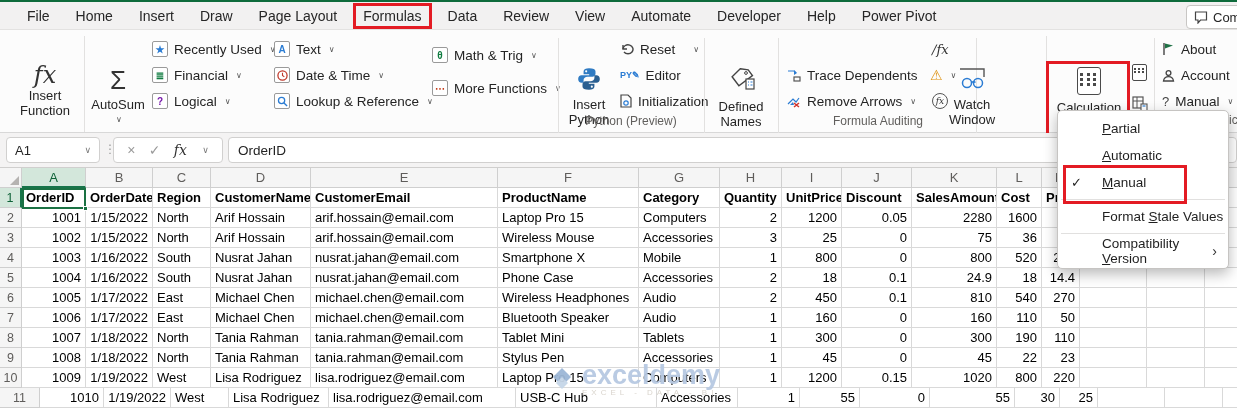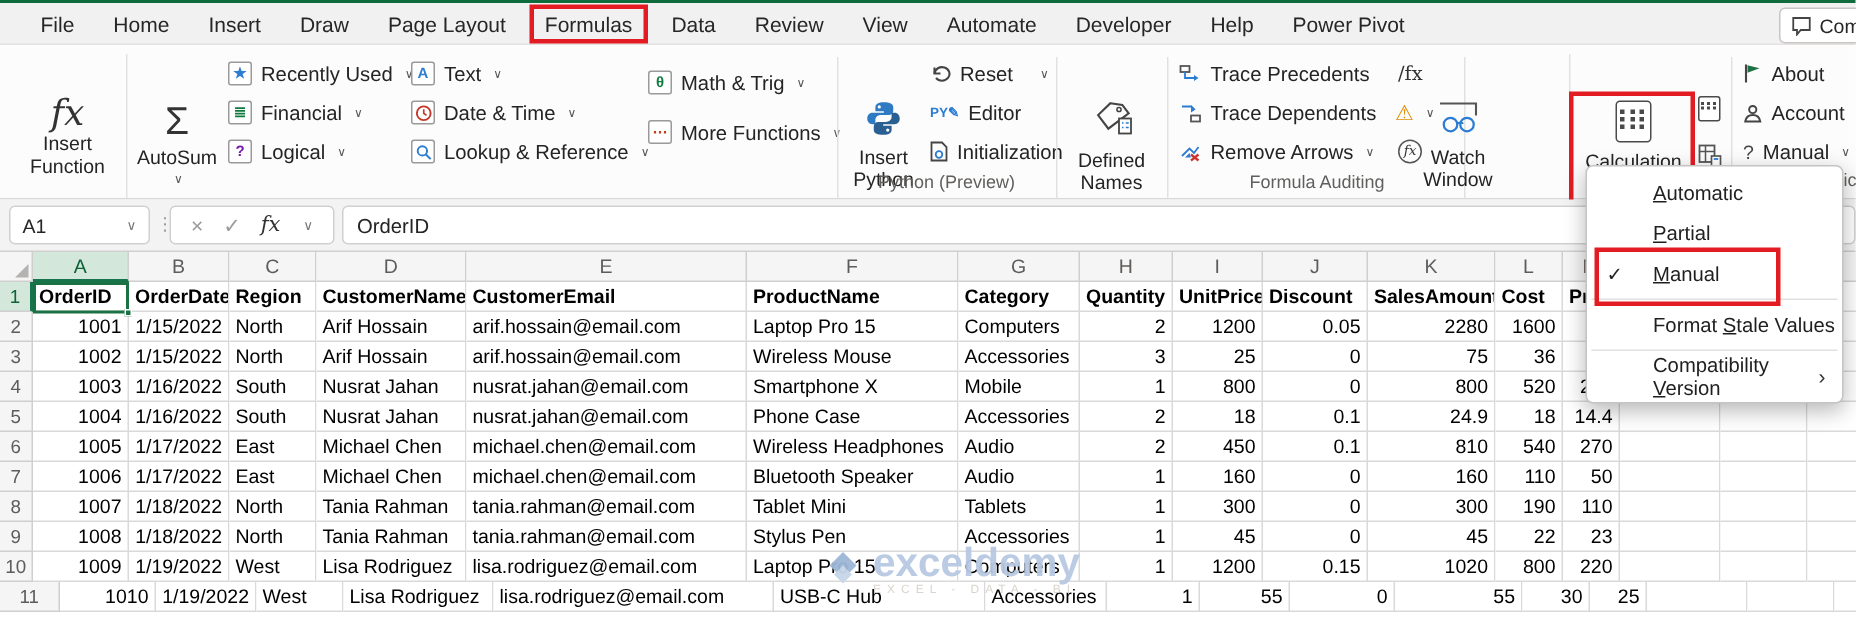--- a/index.html
+++ b/index.html
@@ -253,30 +253,20 @@
           <path d="M22 16h1M24.5 16h2M22 19h1M24.5 19h2" stroke="#2b7cd3" stroke-width="1.1"></path>
         </svg>
       </span>
       <span class="lbl" style="width:62px;">Defined Names</span>
       <span class="chev">∨</span>
     </div>
   </div>
   <div class="gsep" style="left:778px;"></div>
 
   <div class="group" style="left:780px;width:196px;">
-    <div class="rowitem" style="left:6px;top:7px;">
-      <span>
-        <svg width="15" height="13" viewBox="0 0 15 13">
-            <rect x="1" y="1" width="6" height="4" fill="none" stroke="#555" stroke-width="1.2"></rect>
-            <path d="M4 5v4h6" fill="none" stroke="#2b7cd3" stroke-width="1.2"></path>
-            <path d="M10 7l3 2-3 2z" fill="#2b7cd3"></path>
-          </svg>
-      </span>
-      <span>Trace Precedents</span>
-    </div>
     <div class="rowitem" style="left:6px;top:33px;">
       <span>
         <svg width="15" height="13" viewBox="0 0 15 13">
             <rect x="8" y="8" width="6" height="4" fill="none" stroke="#555" stroke-width="1.2"></rect>
             <path d="M2 2h6l2 2" fill="none" stroke="#2b7cd3" stroke-width="1.2"></path>
             <path d="M8 1l3 3-3 2z" fill="#2b7cd3"></path>
           </svg>
       </span>
       <span>Trace Dependents</span>
     </div>
@@ -285,21 +275,21 @@
         <svg width="15" height="13" viewBox="0 0 15 13">
             <path d="M2 9l5-5 3 3 3-4" fill="none" stroke="#2b7cd3" stroke-width="1.2"></path>
             <path d="M4 10l4 0-1-3z" fill="#2b7cd3"></path>
             <path d="M8 8l5 4M13 8l-5 4" stroke="#d0342c" stroke-width="1.5"></path>
           </svg>
       </span>
       <span>Remove Arrows</span>
       <span class="chev">∨</span>
     </div>
     <div class="rowitem" style="left:152px;top:7px;">
-      <span style="font-family:'DejaVu Serif',serif;font-size:13px;color:#333;">∕fx</span>
+      <span style="font-family:'DejaVu Serif',serif;font-style:italic;font-size:13px;color:#333;">∕fx</span>
     </div>
     <div class="rowitem" style="left:150px;top:33px;">
       <span class="warn">⚠</span>
       <span class="chev">∨</span>
     </div>
     <div class="rowitem" style="left:152px;top:59px;">
       <span class="circfx">fx</span>
     </div>
     <div class="gl">Formula Auditing</div>
   </div>
@@ -645,24 +635,24 @@
     <path d="M14 11l6 6-6 6-6-6z" fill="#c6d6e8"></path>
   </svg>
   <div>
     <div class="word">exceldemy</div>
     <div class="subtitle">EXCEL - DATA - BI</div>
   </div>
 </div>
 
 <div id="calcmenu">
     <div class="mitem">
+      <span><span class="u">P</span>artial</span>
+    </div>
+    <div class="mitem">
       <span><span class="u">A</span>utomatic</span>
-    </div>
-    <div class="mitem">
-      <span><span class="u">P</span>artial</span>
     </div>
     <div class="mitem hl">
       <span class="check">✓</span>
       <span><span class="u">M</span>anual</span>
     </div>
     <div class="msep"></div>
     <div class="mitem">
       <span>Format <span class="u">S</span>tale Values</span>
     </div>
     <div class="msep"></div>

